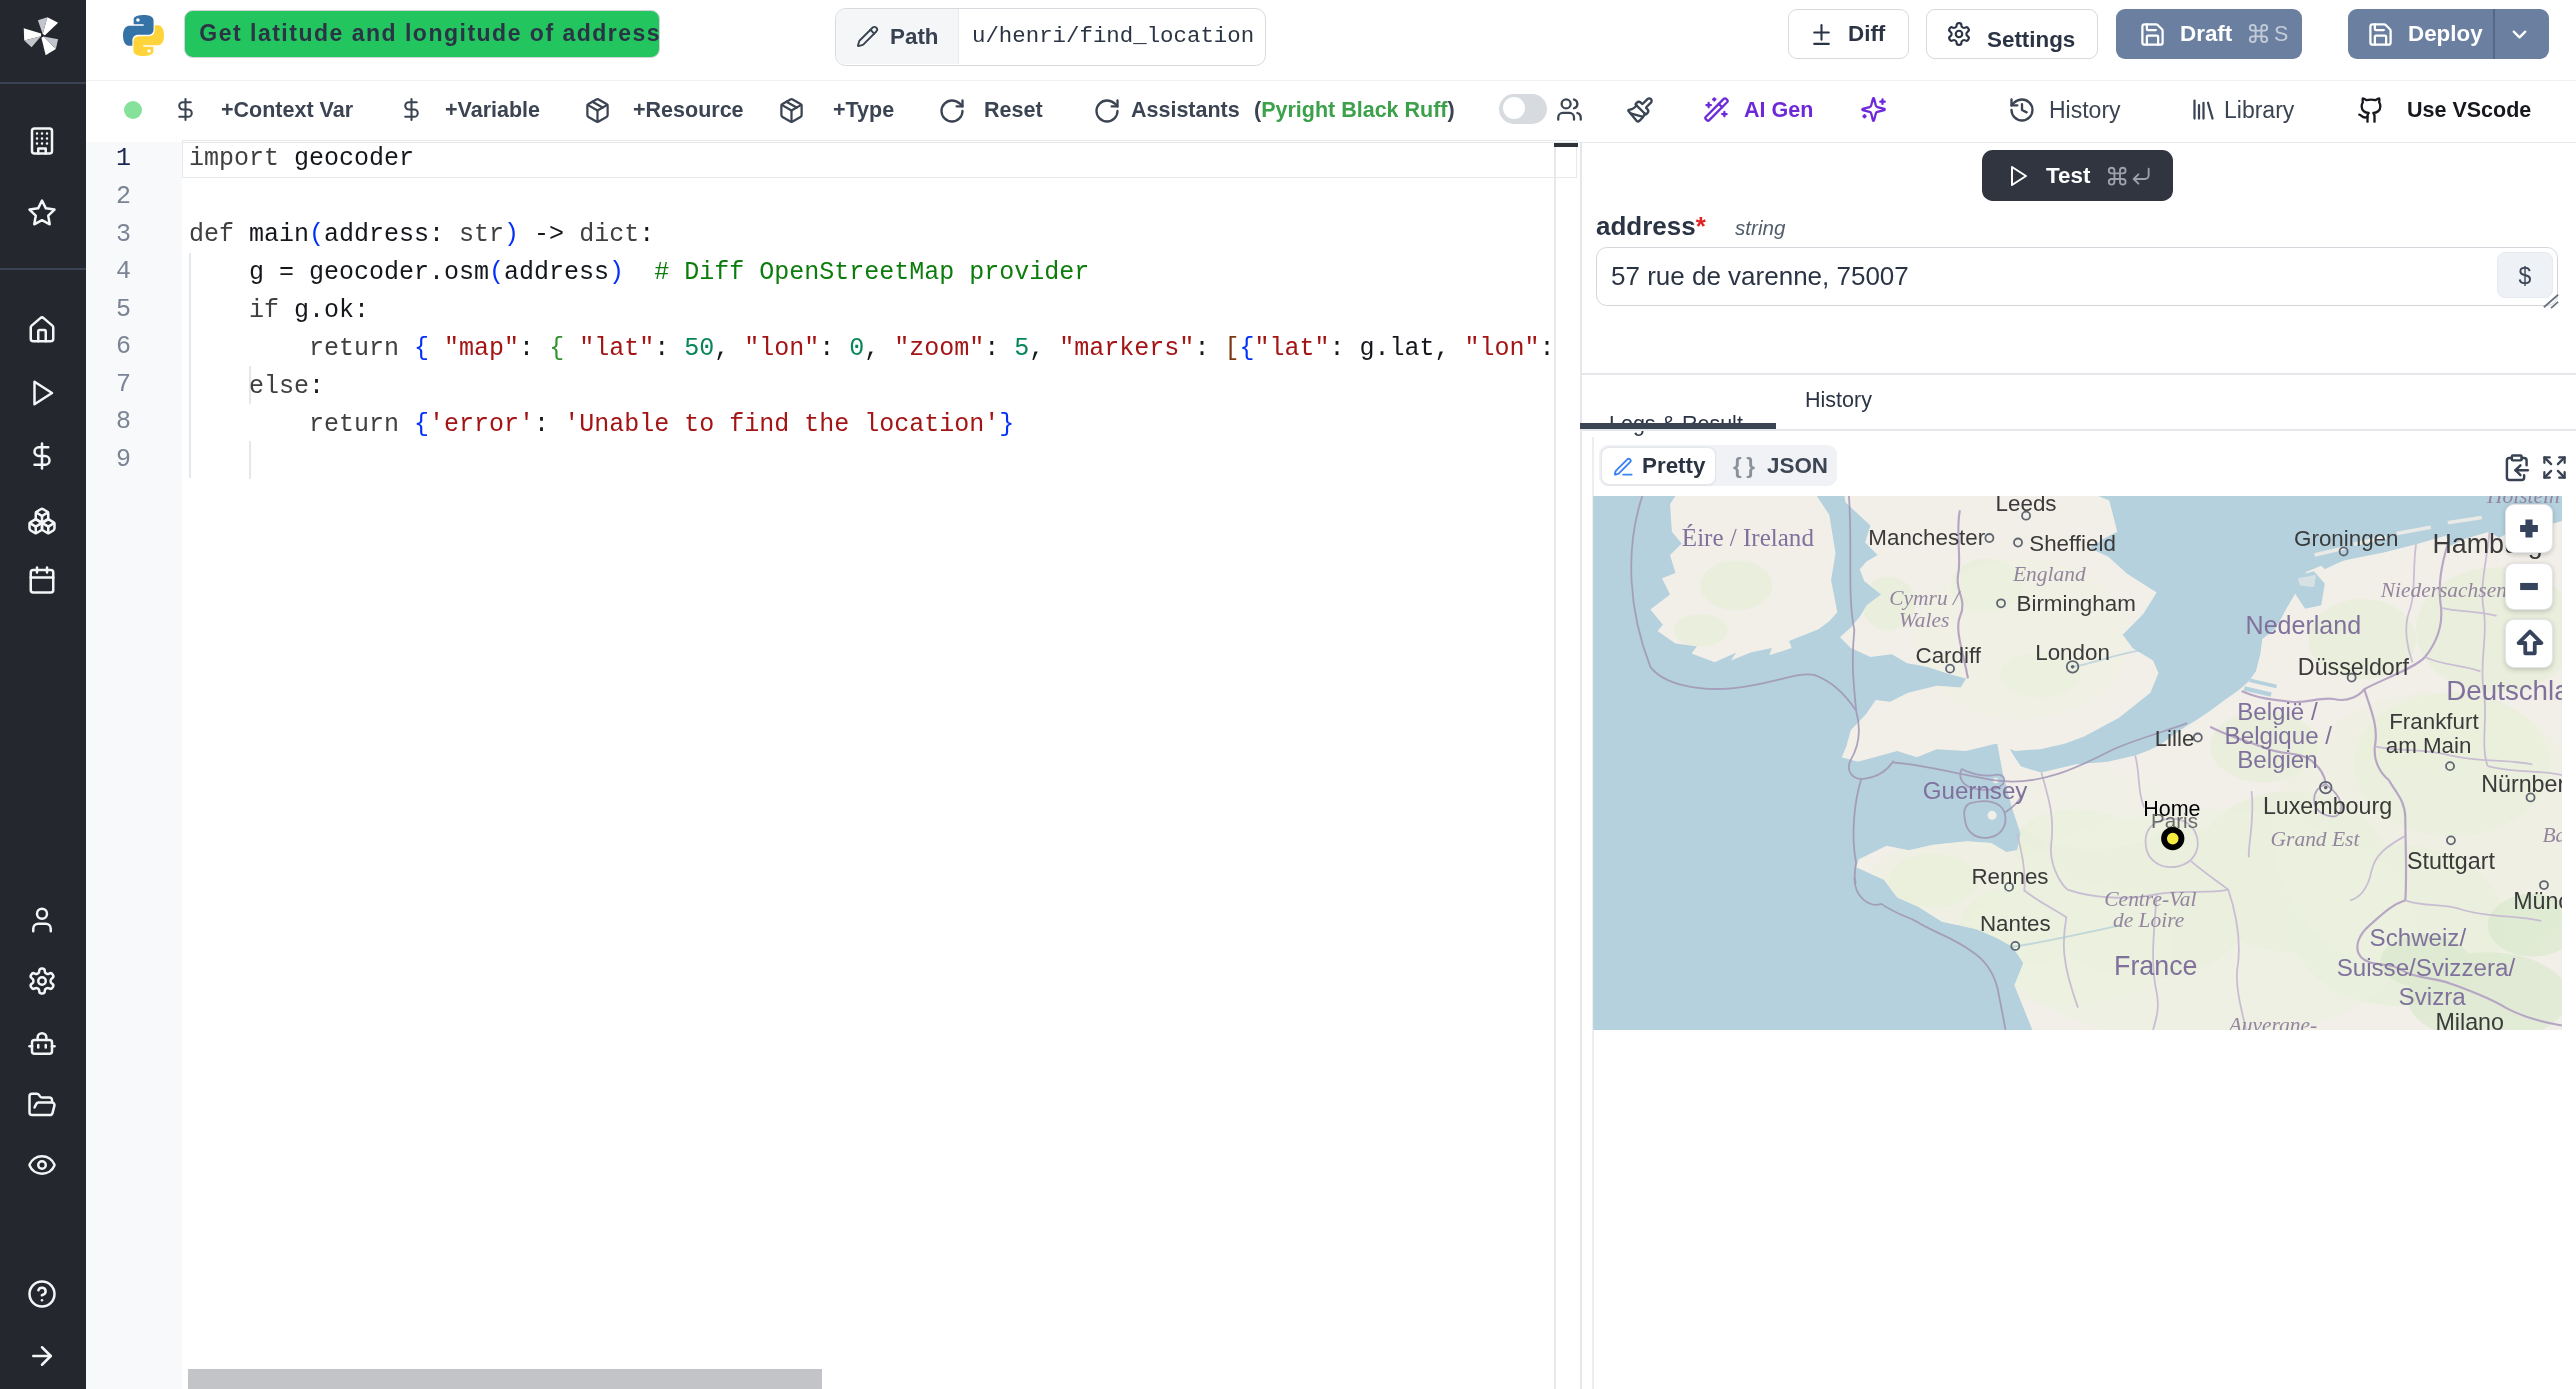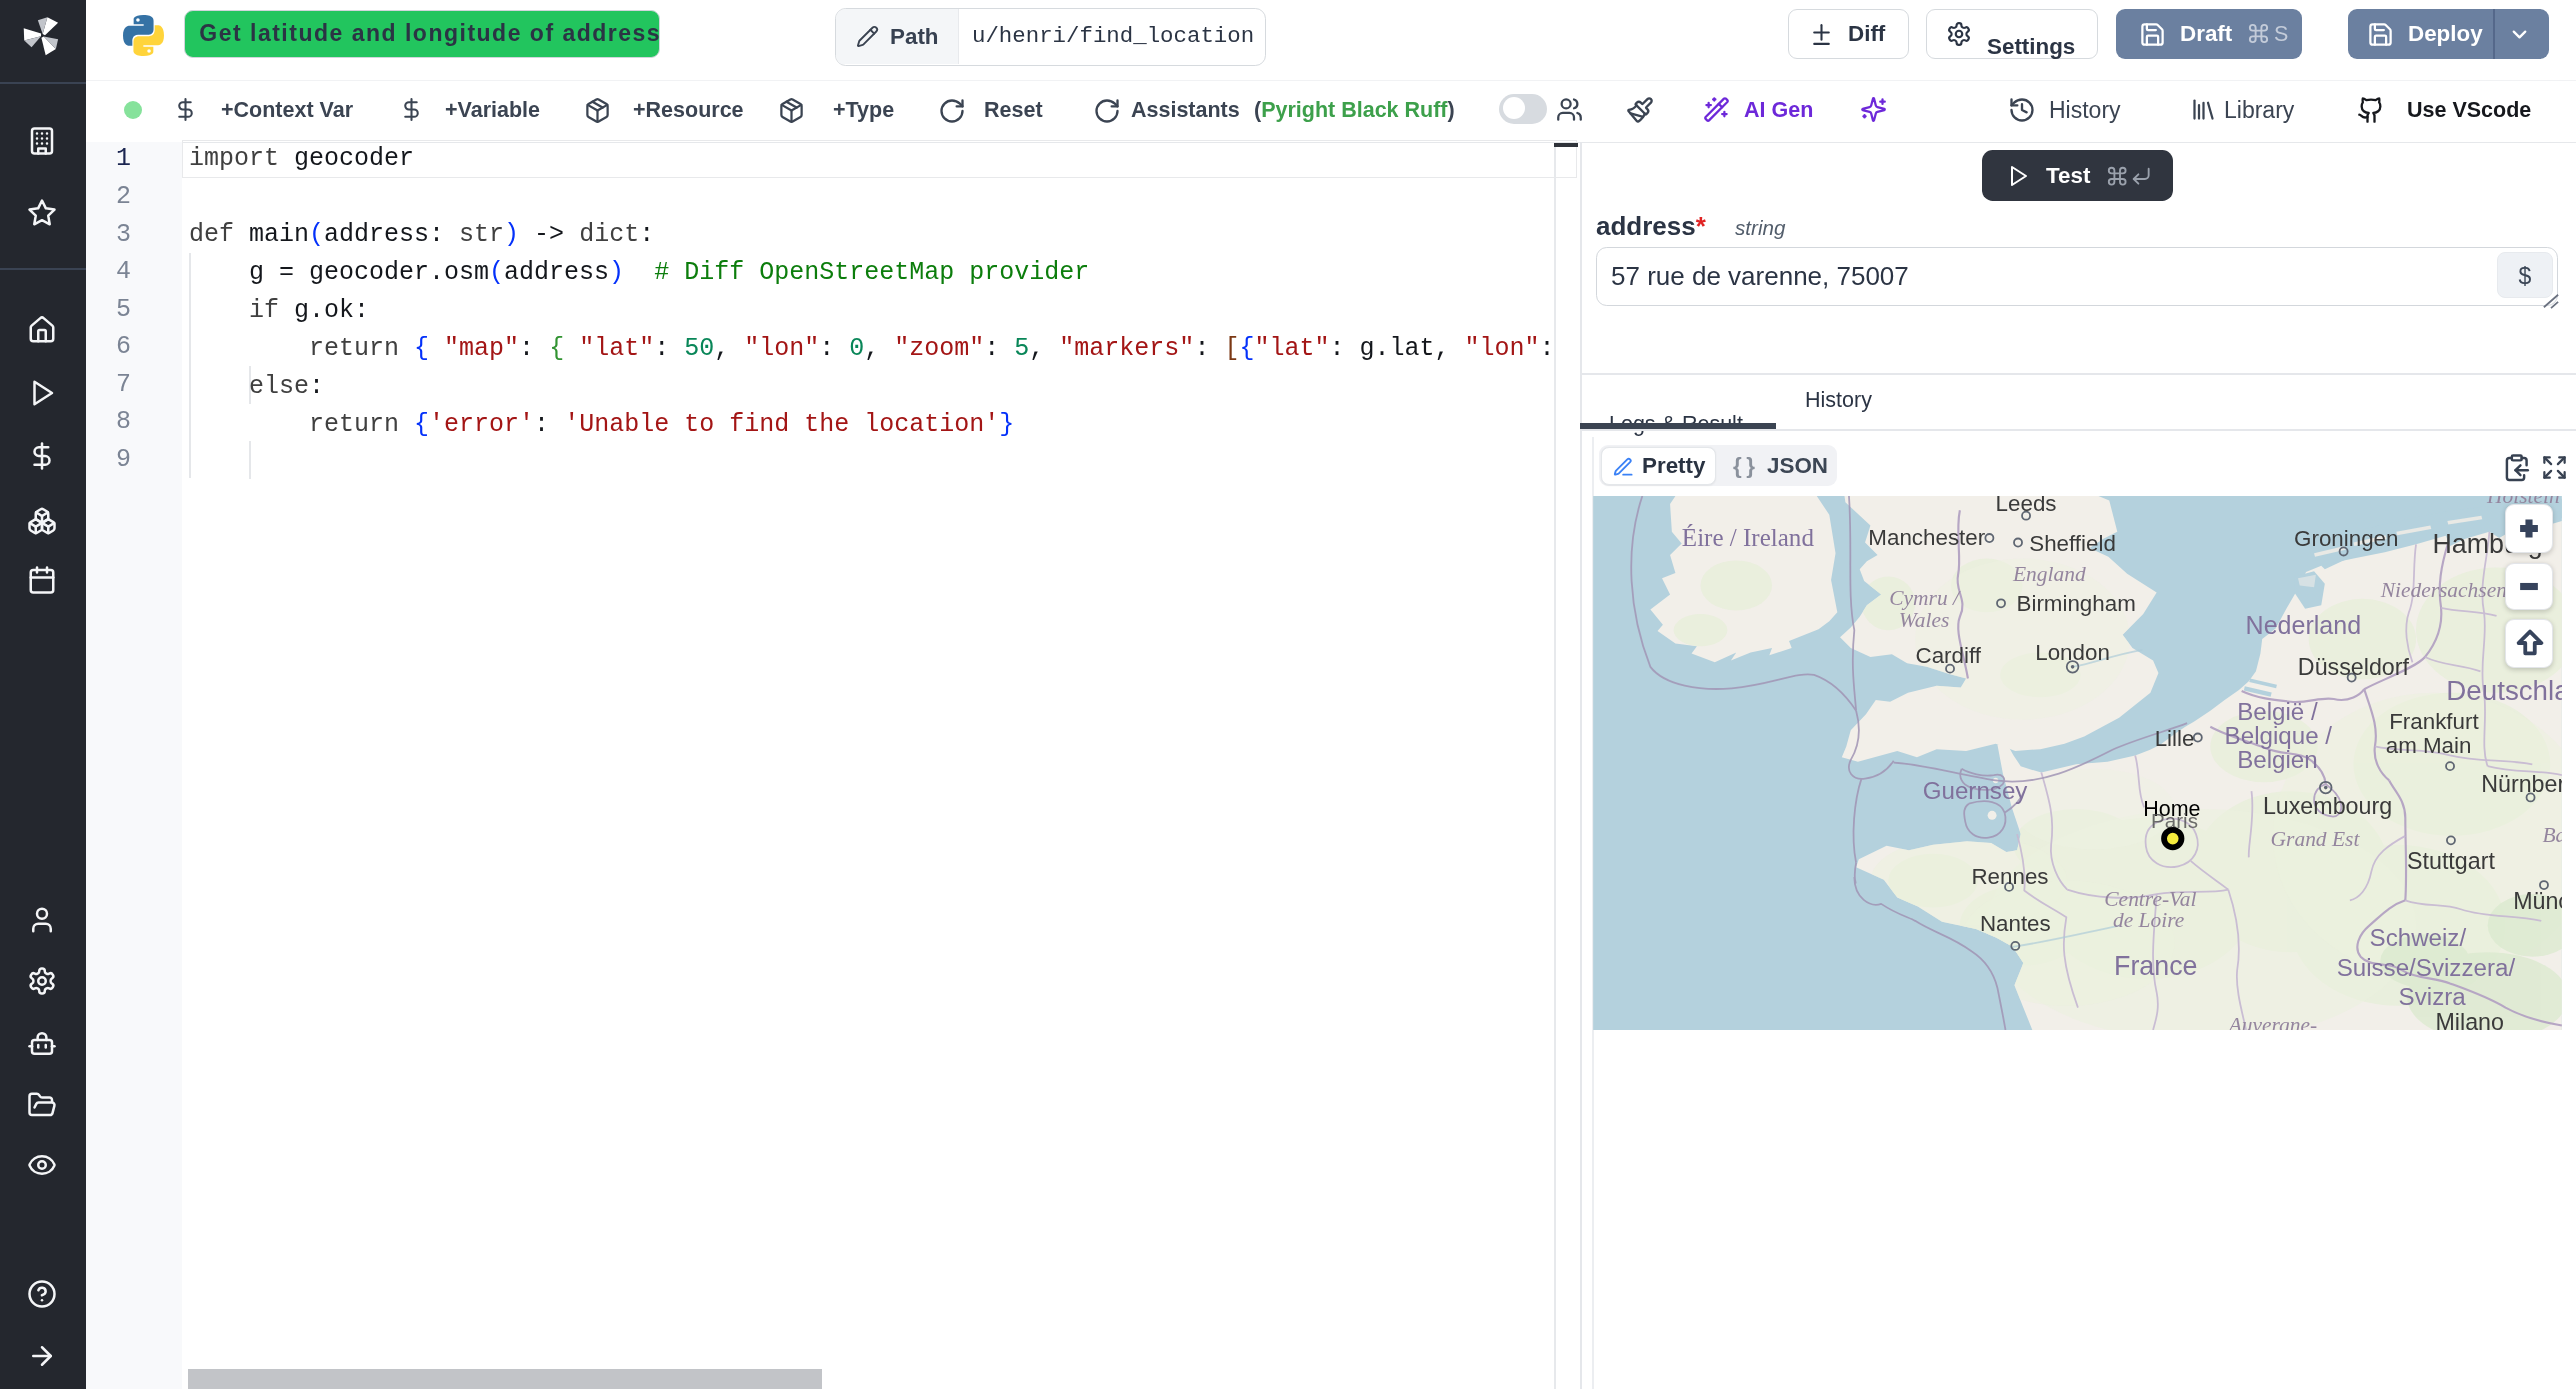--- a/index.html
+++ b/index.html
@@ -143,21 +143,21 @@
       <path d="M5 10h14"></path>
       <path d="M5 21h14"></path>
     </svg>
 <div class="abs" style="left:1848px;top:9px;height:50px;line-height:50px;font-weight:bold;font-size:22.4px;color:#2b3444;">Diff</div>
 
 <div class="abs" style="left:1926px;top:9px;width:172px;height:50px;border:1.8px solid #d6dade;border-radius:9px;background:#fff;"></div>
 <svg class="abs ic" style="left:1946px;top:20.6px" width="26" height="26" viewBox="0 0 24 24" fill="none" stroke="#2b3444" stroke-width="2" stroke-linecap="round" stroke-linejoin="round">
       <path d="M12.22 2h-.44a2 2 0 0 0-2 2v.18a2 2 0 0 1-1 1.73l-.43.25a2 2 0 0 1-2 0l-.15-.08a2 2 0 0 0-2.73.73l-.22.38a2 2 0 0 0 .73 2.73l.15.1a2 2 0 0 1 1 1.72v.51a2 2 0 0 1-1 1.74l-.15.09a2 2 0 0 0-.73 2.73l.22.38a2 2 0 0 0 2.73.73l.15-.08a2 2 0 0 1 2 0l.43.25a2 2 0 0 1 1 1.73V20a2 2 0 0 0 2 2h.44a2 2 0 0 0 2-2v-.18a2 2 0 0 1 1-1.73l.43-.25a2 2 0 0 1 2 0l.15.08a2 2 0 0 0 2.73-.73l.22-.39a2 2 0 0 0-.73-2.73l-.15-.08a2 2 0 0 1-1-1.74v-.5a2 2 0 0 1 1-1.74l.15-.09a2 2 0 0 0 .73-2.73l-.22-.38a2 2 0 0 0-2.73-.73l-.15.08a2 2 0 0 1-2 0l-.43-.25a2 2 0 0 1-1-1.73V4a2 2 0 0 0-2-2z"></path>
       <circle cx="12" cy="12" r="3"></circle>
     </svg>
-<div class="abs" style="left:1987px;top:22px;height:60px;line-height:50px;font-weight:bold;font-size:22.4px;color:#2b3444;">Settings</div>
+<div class="abs" style="left:1987px;top:15px;height:60px;line-height:50px;font-weight:bold;font-size:22.4px;color:#2b3444;">Settings</div>
 
 <div class="abs" style="left:2116px;top:9px;width:186px;height:50px;border-radius:9px;background:#6b80a0;"></div>
 <svg class="abs ic" style="left:2139px;top:20.6px" width="27" height="27" viewBox="0 0 24 24" fill="none" stroke="#ffffff" stroke-width="2" stroke-linecap="round" stroke-linejoin="round">
       <path d="M15.2 3a2 2 0 0 1 1.4.6l3.8 3.8a2 2 0 0 1 .6 1.4V19a2 2 0 0 1-2 2H5a2 2 0 0 1-2-2V5a2 2 0 0 1 2-2z"></path>
       <path d="M17 21v-7a1 1 0 0 0-1-1H8a1 1 0 0 0-1 1v7"></path>
       <path d="M7 3v4a1 1 0 0 0 1 1h7"></path>
     </svg>
 <div class="abs" style="left:2180px;top:9px;height:50px;line-height:50px;font-weight:bold;font-size:22.4px;color:#ffffff;">Draft</div>
 <svg class="abs ic" style="left:2247px;top:22.4px" width="23" height="23" viewBox="0 0 24 24" fill="none" stroke="#c3cbd9" stroke-width="2" stroke-linecap="round" stroke-linejoin="round">
       <path d="M15 6v12a3 3 0 1 0 3-3H6a3 3 0 1 0 3 3V6a3 3 0 1 0-3 3h12a3 3 0 1 0-3-3"></path>

